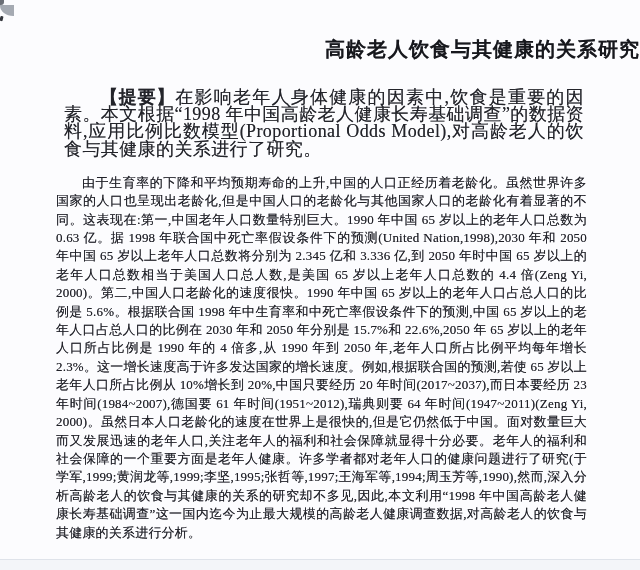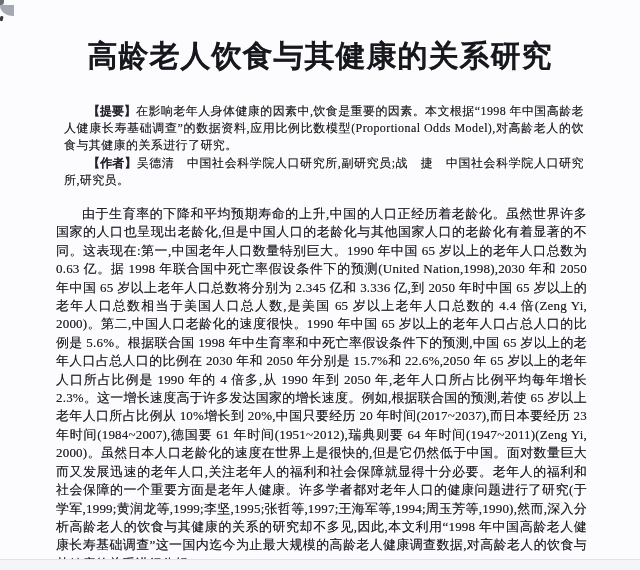--- a/index.html
+++ b/index.html
@@ -9,38 +9,38 @@
     height: 570px;
     margin: 0 auto;
     background: #fcfcfe;
     overflow: hidden;
     color: #23242a;
     font-family: "Liberation Serif", "DejaVu Serif", serif;
     text-shadow: 0 0 0.4px rgba(20,20,30,0.55);
   }
   .title {
     margin-top: 15px;
-    text-align: center;
-    font-size: 30px;
+    text-align: right;
+    font-size: 20px;
     font-weight: bold;
     letter-spacing: 1px;
     color: #17181d;
   }
   .byline {
     margin-top: 34px;
     text-align: center;
     font-size: 14px;
     font-weight: 600;
     font-style: italic;
     letter-spacing: 2px;
     color: #2a2b31;
   }
   .front-matter {
     margin: 26px 56px 0 64px;
-    font-size: 12px;
+    font-size: 18px;
     line-height: 17.2px;
     text-align: justify;
     letter-spacing: 0.4px;
   }
   .front-matter p {
     margin: 0;
     text-indent: 2em;
   }
   .front-matter .label { font-weight: bold; letter-spacing: 0; }
   .body-text {
@@ -76,21 +76,20 @@
 
   <div class="artifact-topleft"></div>
   <div class="artifact-topright"></div>
   <div class="artifact-apostrophe"></div>
 
   <h1 class="title">高龄老人饮食与其健康的关系研究</h1>
 
 
   <div class="front-matter">
     <p><span class="label">【提要】</span><span>在影响老年人身体健康的因素中,饮食是重要的因素。本文根据“1998 年中国高龄老人健康长寿基础调查”的数据资料,应用比例比数模型(Proportional Odds Model),对高龄老人的饮食与其健康的关系进行了研究。</span></p>
-    <p><span class="label">【作者】</span><span>吴德清　中国社会科学院人口研究所,副研究员;战　捷　中国社会科学院人口研究所,研究员。</span></p>
   </div>
 
   <div class="body-text">
     <p>由于生育率的下降和平均预期寿命的上升,中国的人口正经历着老龄化。虽然世界许多国家的人口也呈现出老龄化,但是中国人口的老龄化与其他国家人口的老龄化有着显著的不同。这表现在:第一,中国老年人口数量特别巨大。1990 年中国 65 岁以上的老年人口总数为 0.63 亿。据 1998 年联合国中死亡率假设条件下的预测(United Nation,1998),2030 年和 2050 年中国 65 岁以上老年人口总数将分别为 2.345 亿和 3.336 亿,到 2050 年时中国 65 岁以上的老年人口总数相当于美国人口总人数,是美国 65 岁以上老年人口总数的 4.4 倍(Zeng Yi, 2000)。第二,中国人口老龄化的速度很快。1990 年中国 65 岁以上的老年人口占总人口的比例是 5.6%。根据联合国 1998 年中生育率和中死亡率假设条件下的预测,中国 65 岁以上的老年人口占总人口的比例在 2030 年和 2050 年分别是 15.7%和 22.6%,2050 年 65 岁以上的老年人口所占比例是 1990 年的 4 倍多,从 1990 年到 2050 年,老年人口所占比例平均每年增长 2.3%。这一增长速度高于许多发达国家的增长速度。例如,根据联合国的预测,若使 65 岁以上老年人口所占比例从 10%增长到 20%,中国只要经历 20 年时间(2017~2037),而日本要经历 23 年时间(1984~2007),德国要 61 年时间(1951~2012),瑞典则要 64 年时间(1947~2011)(Zeng Yi, 2000)。虽然日本人口老龄化的速度在世界上是很快的,但是它仍然低于中国。面对数量巨大而又发展迅速的老年人口,关注老年人的福利和社会保障就显得十分必要。老年人的福利和社会保障的一个重要方面是老年人健康。许多学者都对老年人口的健康问题进行了研究(于学军,1999;黄润龙等,1999;李坚,1995;张哲等,1997;王海军等,1994;周玉芳等,1990),然而,深入分析高龄老人的饮食与其健康的关系的研究却不多见,因此,本文利用“1998 年中国高龄老人健康长寿基础调查”这一国内迄今为止最大规模的高龄老人健康调查数据,对高龄老人的饮食与其健康的关系进行分析。</p>
   </div>
 
   <div class="bottom-strip"></div>
 
 </div>
 

